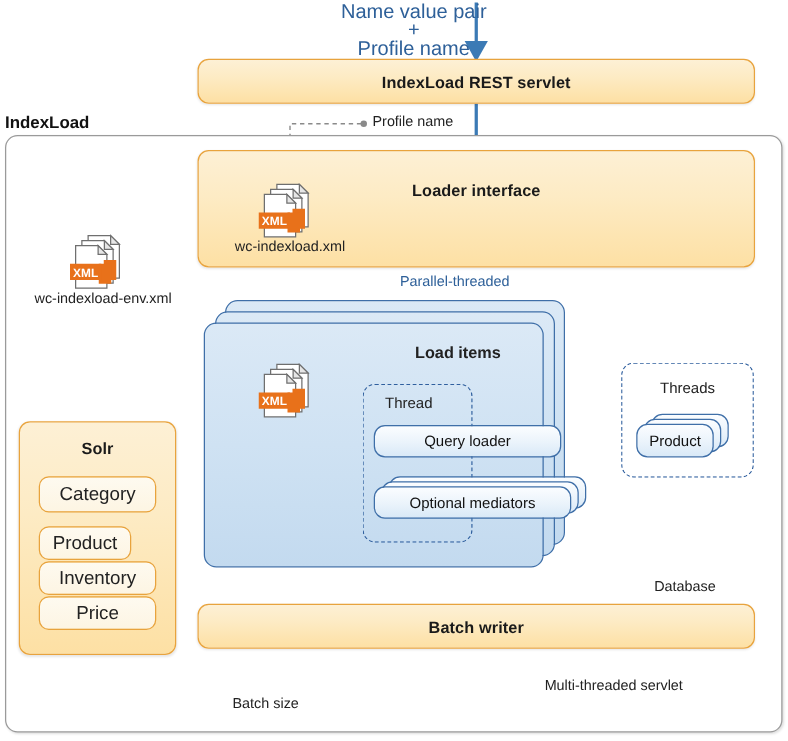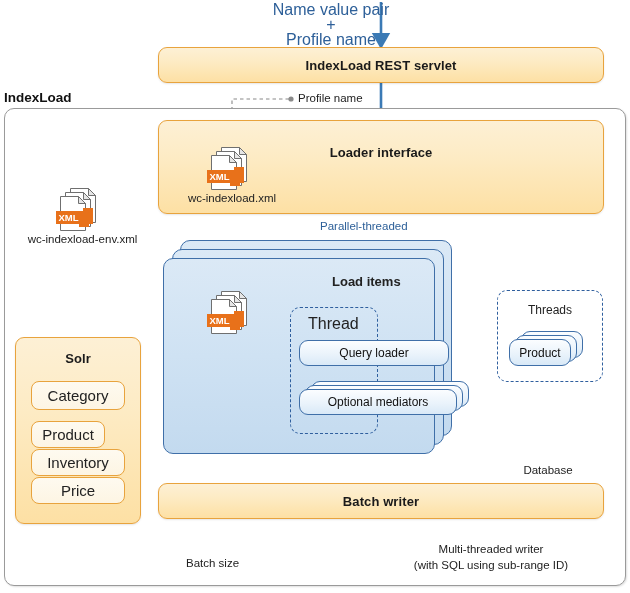--- a/index.html
+++ b/index.html
@@ -248,21 +248,21 @@
       <path d="M33.5,6.5 l7,7 h-7 z" fill="#e6e6e6" stroke="#6f6f6f" stroke-width="1"></path>
       <path d="M28.5,10.5 l7,7 h-7 z" fill="#e6e6e6" stroke="#6f6f6f" stroke-width="1"></path>
       <rect x="33" y="22" width="10" height="16" fill="#e8711a"></rect>
       <rect x="29" y="25" width="10" height="16" fill="#e8711a"></rect>
       <rect x="6" y="25" width="25" height="13" fill="#e8711a"></rect>
       <text x="18.5" y="35.4" font-family="Liberation Sans, sans-serif" font-size="9.5" font-weight="bold" fill="#ffffff" text-anchor="middle">XML</text>
     </svg>
   </div>
 
   <div class="abs dashed-box" style="left:290px; top:307px; width:88px; height:127px;"></div>
-  <div class="label" style="left:308px; top:315px; font-size:16px;">Thread</div>
+  <div class="label" style="left:308px; top:315px; font-size:12px;">Thread</div>
 
   <div class="abs blue-pill" style="left:299px; top:340px; width:150px; height:26px;">
     <span>Query loader</span>
   </div>
 
   <div class="abs blue-pill" style="left:311px; top:381px; width:158px; height:26px;"></div>
   <div class="abs blue-pill" style="left:305px; top:385px; width:158px; height:26px;"></div>
   <div class="abs blue-pill" style="left:299px; top:389px; width:158px; height:26px;">
     <span>Optional mediators</span>
   </div>
@@ -278,22 +278,21 @@
 
   <div class="label label-center" style="left:505px; top:464px; width:86px;">Database</div>
 
   <div class="abs orange-box" style="left:158px; top:483px; width:446px; height:36px;">
     <span class="orange-title">Batch writer</span>
   </div>
 
   <div class="label" style="left:186px; top:535px;margin-top:22px;">Batch size</div>
 
   <div class="label label-center" style="left:412px; top:541px; width:158px; line-height:16px;">
-    <div>Multi-threaded writer</div>
-    <div>(with SQL using sub-range ID)</div>
+    <div>Multi-threaded servlet</div>
   </div>
 
   <div class="abs orange-box titled" style="left:15px; top:337px; width:126px; height:187px; padding-top:13px;">
     <span class="orange-title" style="font-size:13px;">Solr</span>
   </div>
   <div class="abs solr-row" style="left:31px; top:381px; width:94px; height:29px;">
     <span>Category</span>
   </div>
   <div class="abs solr-row" style="left:31px; top:421px; width:74px; height:27px;">
     <span>Product</span>

